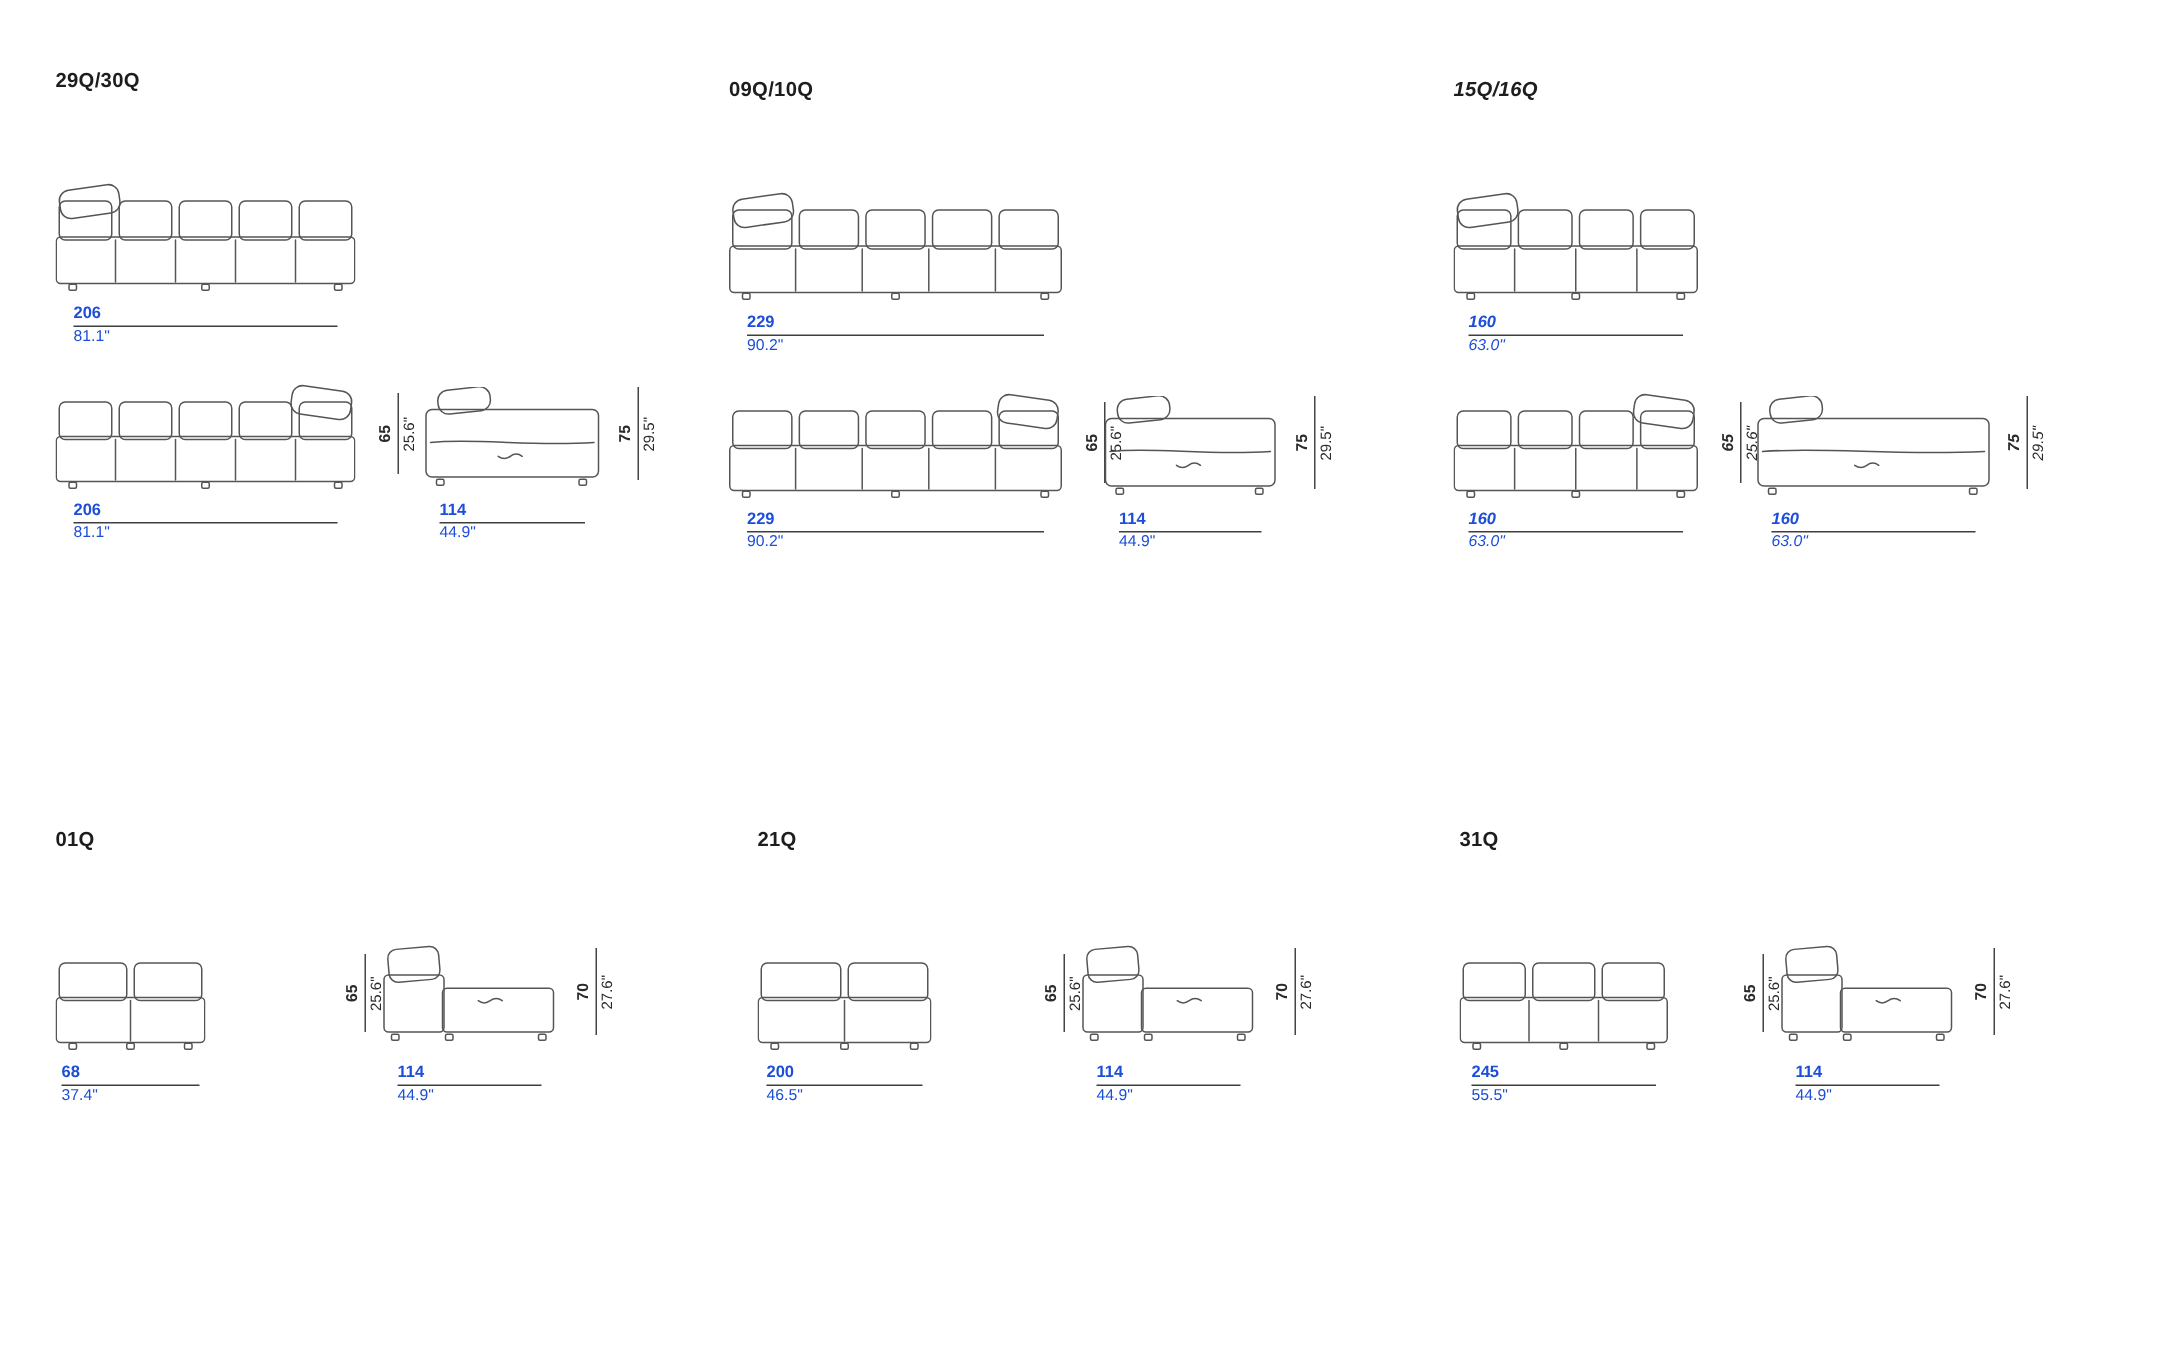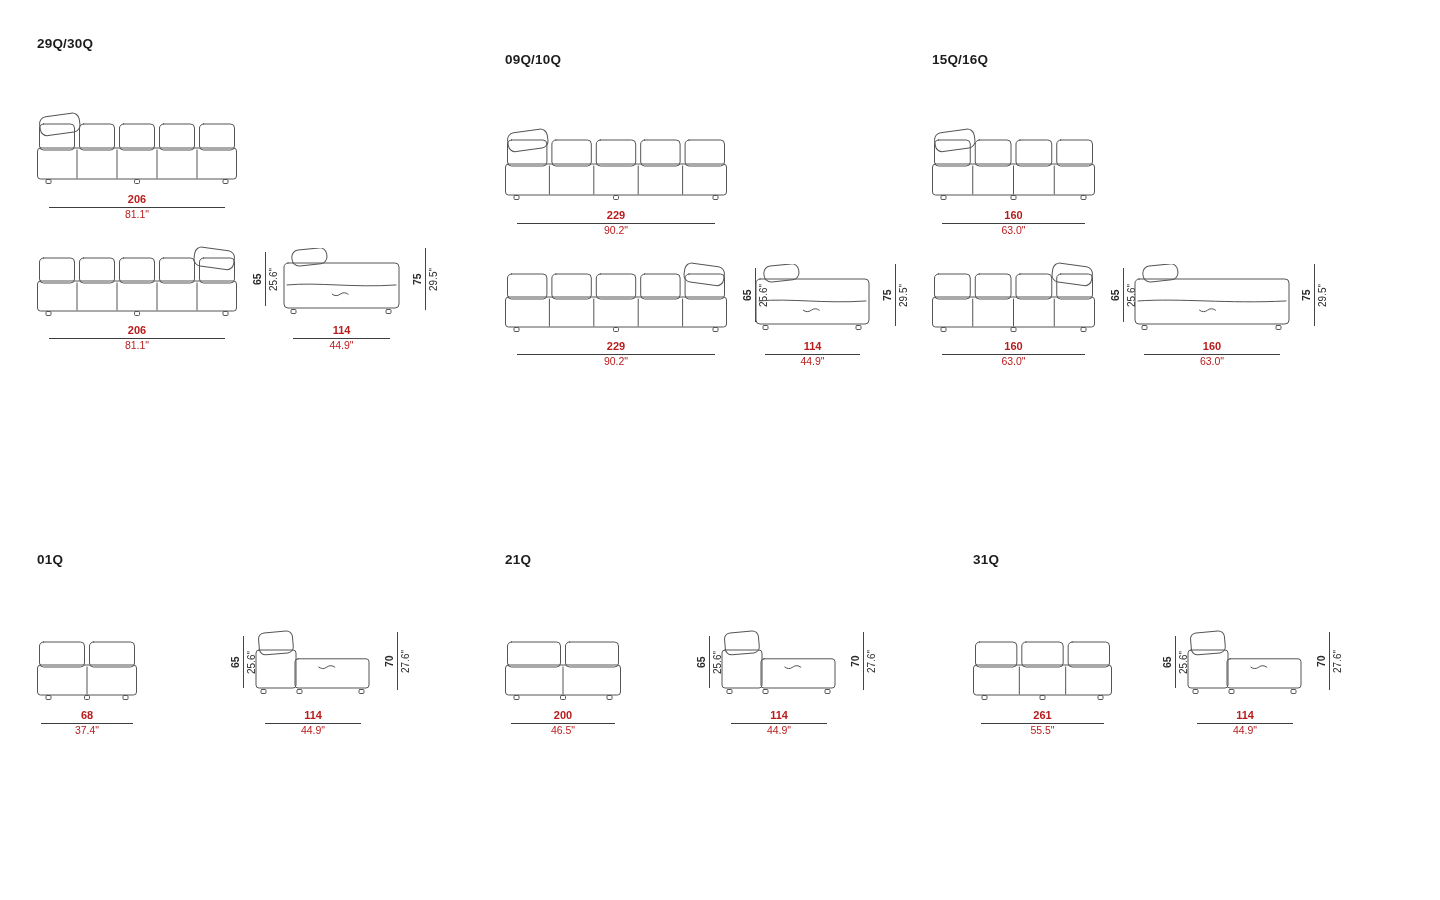--- a/index.html
+++ b/index.html
@@ -14,21 +14,21 @@
   .sheet { position:absolute; inset:0; }
   .panel { position:absolute; width:445px; height:430px; }
   .title {
     position:absolute; left:0; top:0;
     font-size:13.5px; font-weight:bold; color:#1d1d1d; letter-spacing:.2px;
   }
   .art { position:absolute; }
   .art svg { display:block; }
 
   .dim-h {
-    position:absolute; text-align:center; line-height:1.12; color:#b91c1c;
+    position:absolute; line-height:1.12; color:#1d4ed8;
   }
   .dim-h .cm { display:block; font-weight:bold; font-size:11px; }
   .dim-h .line { display:block; height:1.2px; background:#3e3e3e; margin:1.5px 0 1px; }
   .dim-h .in { display:block; font-size:10.5px; }
 
   .dim-v { position:absolute; display:flex; gap:2px; }
   .dim-v span { height:100%; display:block; }
   .dim-v .cm {
     writing-mode:vertical-rl; transform:rotate(180deg);
     font-weight:bold; font-size:10.5px; text-align:center;
@@ -37,21 +37,21 @@
     writing-mode:vertical-rl; transform:rotate(180deg);
     font-size:10px; text-align:center;
   }
   .dim-v .vline { width:1.2px; background:#454545; }
 </style>
 </head>
 <body>
 
 <div class="sheet">
 
-  <section class="panel" style="left:37px;top:36px;">
+  <section class="panel" style="left:37px;top:46px;">
     <h2 class="title">29Q/30Q</h2>
 
     <div class="art" style="left:0;top:76px;width:200px;height:72px;">
         <svg width="200" height="72" viewBox="0 0 200 72" fill="none" stroke="#555555" stroke-width="1" stroke-linecap="round">
           <rect x="0.5" y="36" width="199" height="31" rx="3"></rect>
           <line x1="40" y1="38" x2="40" y2="66"></line>
           <line x1="80" y1="38" x2="80" y2="66"></line>
           <line x1="120" y1="38" x2="120" y2="66"></line>
           <line x1="160" y1="38" x2="160" y2="66"></line>
           <rect x="2.5" y="12" width="35" height="26" rx="4"></rect>
@@ -121,21 +121,21 @@
       <span class="vline"></span>
       <span class="in">29.5"</span>
     </div>
     <div class="dim-h" style="left:256px;top:288px;width:97px;">
       <span class="cm">114</span>
       <span class="line"></span>
       <span class="in">44.9"</span>
     </div>
   </section>
 
-  <section class="panel" style="left:505px;top:52px;">
+  <section class="panel" style="left:486px;top:52px;">
     <h2 class="title">09Q/10Q</h2>
 
     <div class="art" style="left:0;top:76px;width:222px;height:72px;">
         <svg width="222" height="72" viewBox="0 0 222 72" fill="none" stroke="#555555" stroke-width="1" stroke-linecap="round">
           <rect x="0.5" y="36" width="221" height="31" rx="3"></rect>
           <line x1="44.4" y1="38" x2="44.4" y2="66"></line>
           <line x1="88.8" y1="38" x2="88.8" y2="66"></line>
           <line x1="133.2" y1="38" x2="133.2" y2="66"></line>
           <line x1="177.6" y1="38" x2="177.6" y2="66"></line>
           <rect x="2.5" y="12" width="39.4" height="26" rx="4"></rect>
@@ -205,21 +205,21 @@
       <span class="vline"></span>
       <span class="in">29.5"</span>
     </div>
     <div class="dim-h" style="left:260px;top:288px;width:95px;">
       <span class="cm">114</span>
       <span class="line"></span>
       <span class="in">44.9"</span>
     </div>
   </section>
 
-  <section class="panel" style="left:932px;top:52px;">
+  <section class="panel" style="left:969px;top:52px;font-style:italic;">
     <h2 class="title">15Q/16Q</h2>
 
     <div class="art" style="left:0;top:76px;width:163px;height:72px;">
         <svg width="163" height="72" viewBox="0 0 163 72" fill="none" stroke="#555555" stroke-width="1" stroke-linecap="round">
           <rect x="0.5" y="36" width="162" height="31" rx="3"></rect>
           <line x1="40.75" y1="38" x2="40.75" y2="66"></line>
           <line x1="81.5" y1="38" x2="81.5" y2="66"></line>
           <line x1="122.25" y1="38" x2="122.25" y2="66"></line>
           <rect x="2.5" y="12" width="35.75" height="26" rx="4"></rect>
           <rect x="43.25" y="12" width="35.75" height="26" rx="4"></rect>
@@ -402,21 +402,21 @@
           <line x1="92.66666666666667" y1="37" x2="92.66666666666667" y2="64"></line>
           <rect x="2.5" y="12" width="41.333333333333336" height="25" rx="4"></rect>
           <rect x="48.833333333333336" y="12" width="41.333333333333336" height="25" rx="4"></rect>
           <rect x="95.16666666666667" y="12" width="41.333333333333336" height="25" rx="4"></rect>
           <rect x="9" y="65.5" width="5" height="4" rx="1"></rect>
           <rect x="67" y="65.5" width="5" height="4" rx="1"></rect>
           <rect x="125" y="65.5" width="5" height="4" rx="1"></rect>
         </svg>
       </div>
     <div class="dim-h" style="left:8px;top:157px;width:123px;">
-      <span class="cm">261</span>
+      <span class="cm">245</span>
       <span class="line"></span>
       <span class="in">55.5"</span>
     </div>
 
     <div class="dim-v" style="left:188px;top:84px;height:52px;">
       <span class="cm">65</span>
       <span class="vline"></span>
       <span class="in">25.6"</span>
     </div>
     <div class="art" style="left:214px;top:78px;width:116px;height:64px;">

